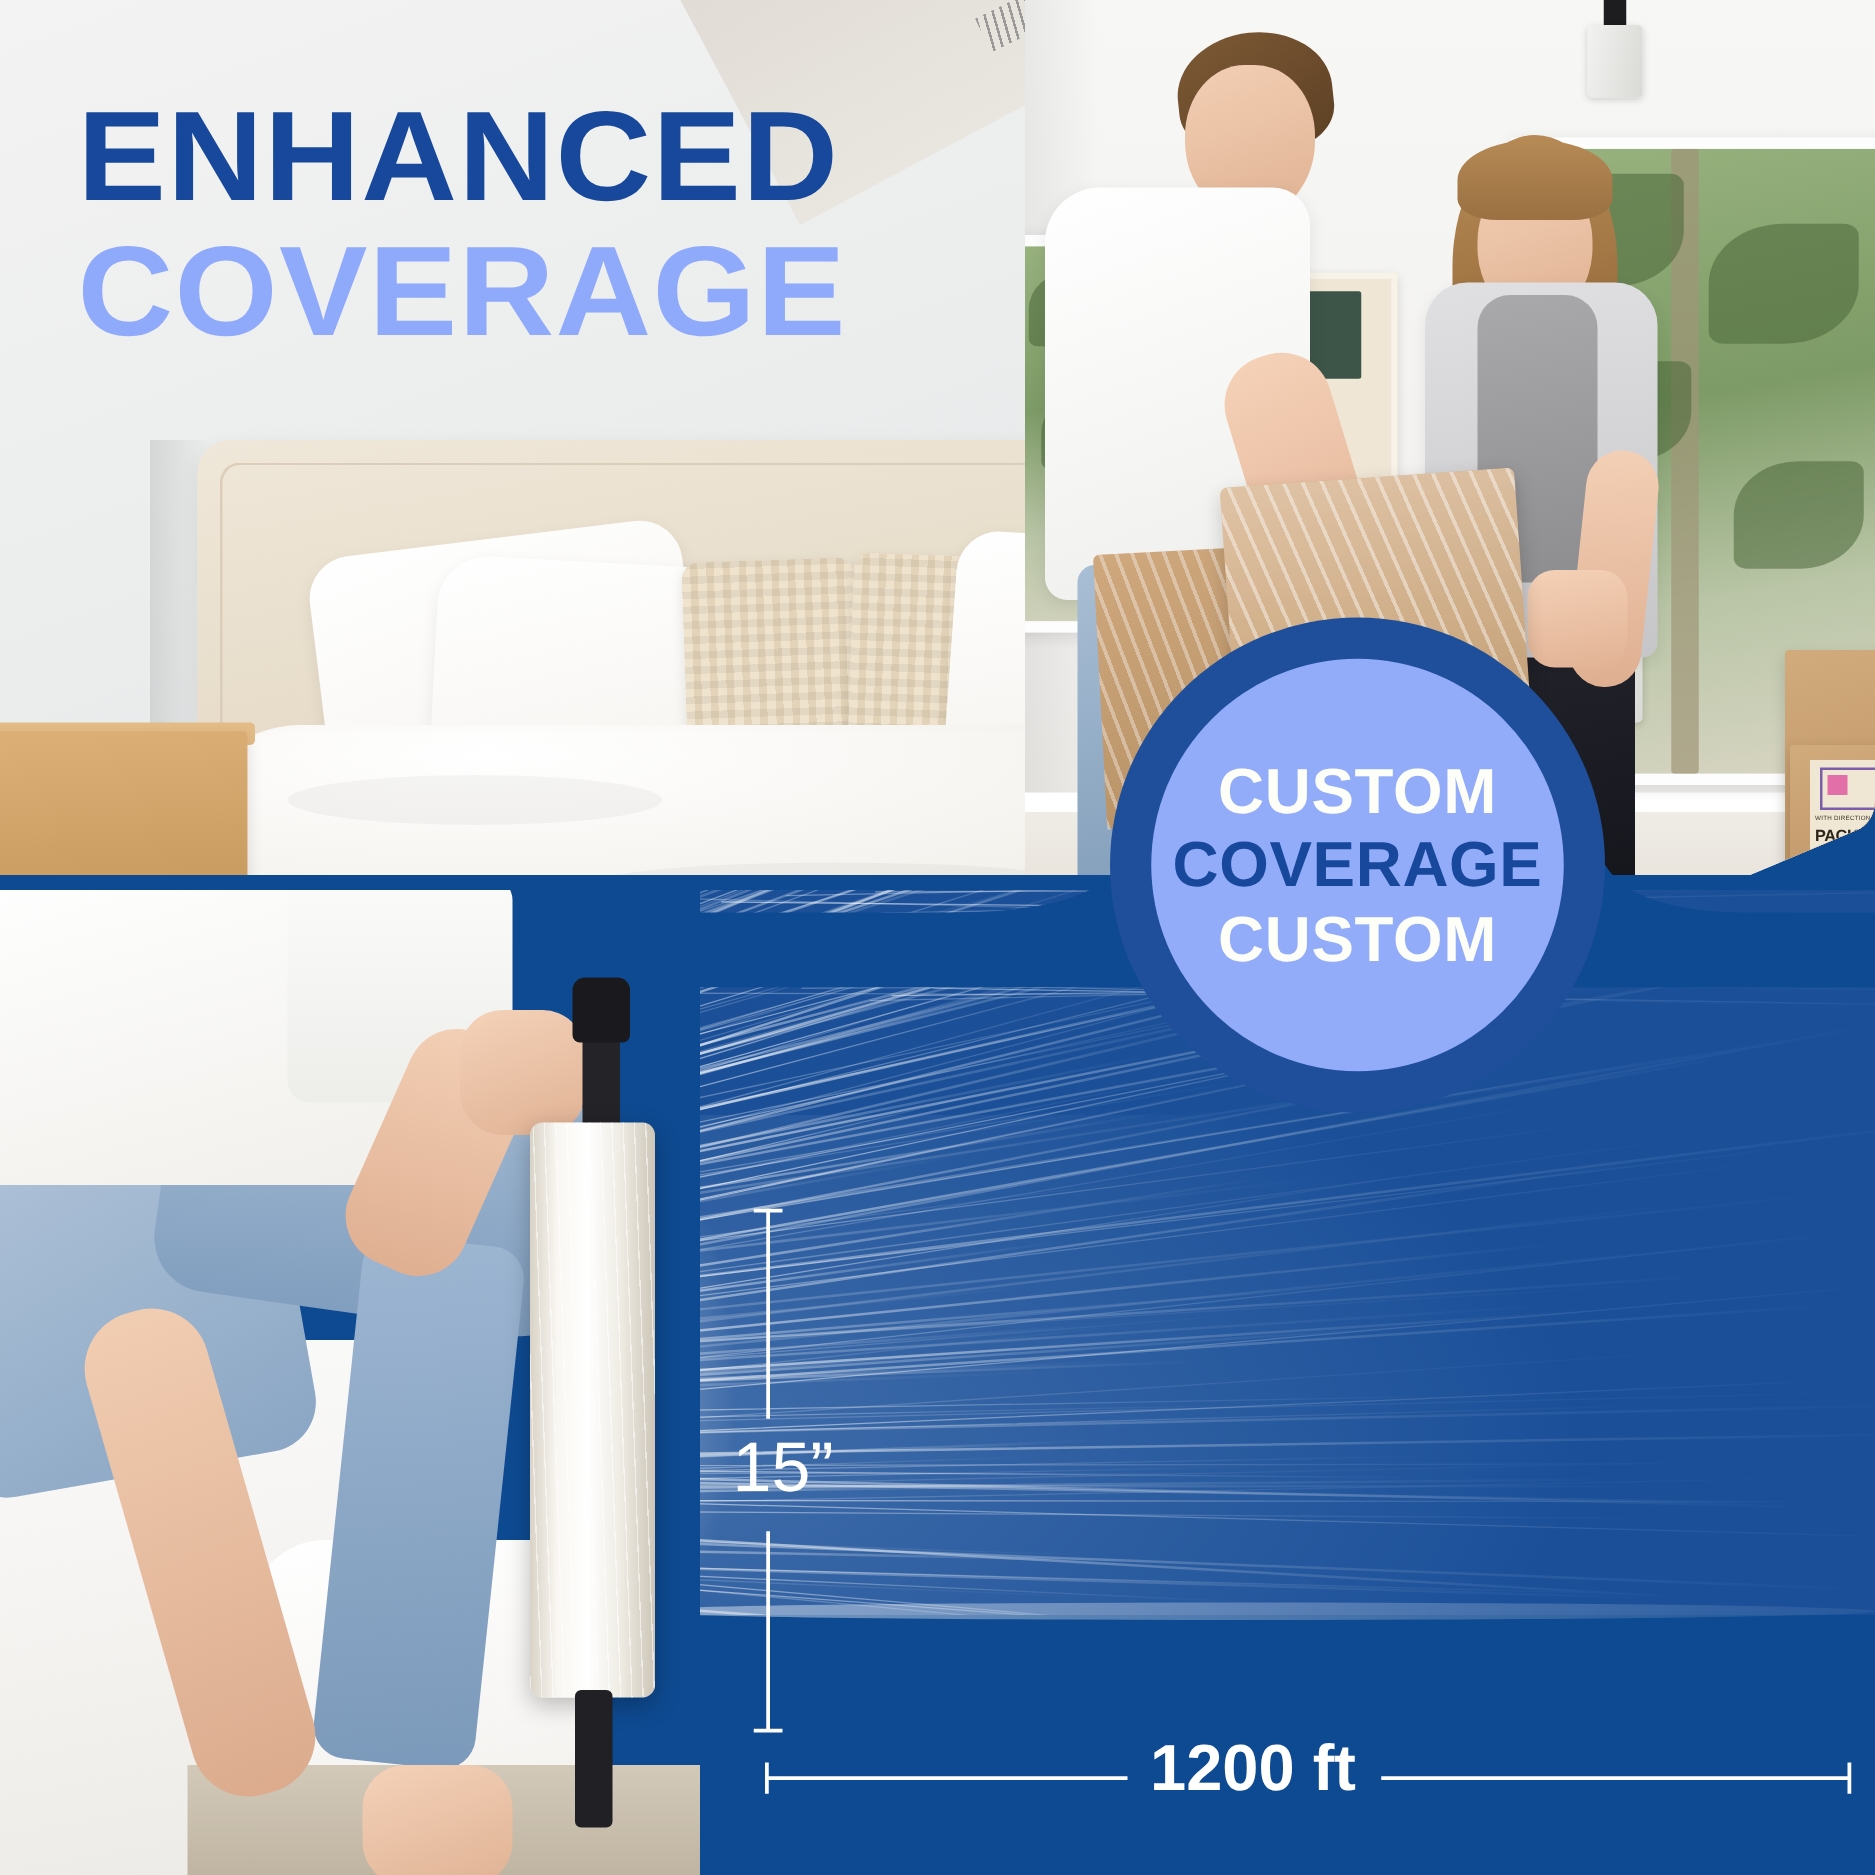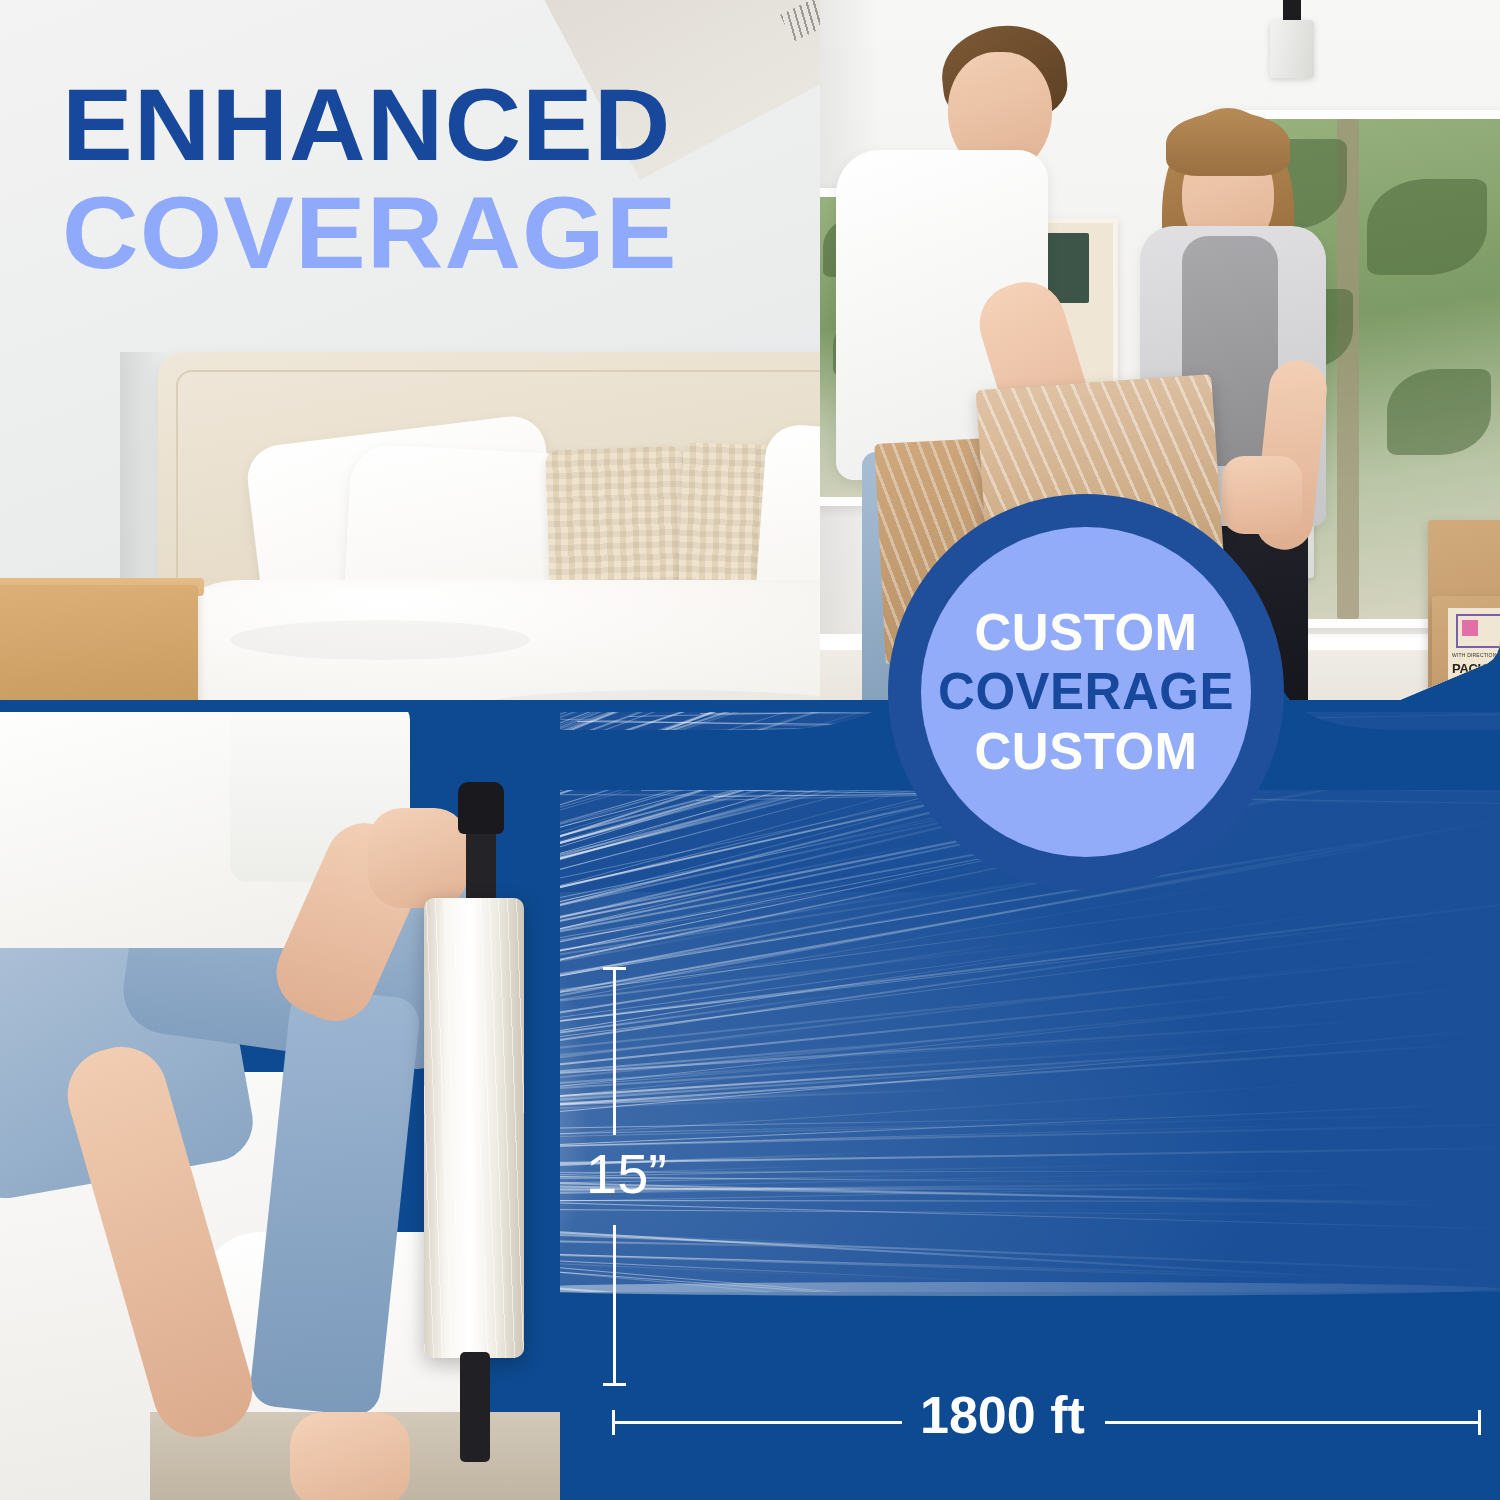--- a/index.html
+++ b/index.html
@@ -542,18 +542,18 @@
 
   <div class="dims">
     <div class="vtick" style="top:967px;"></div>
     <div class="vline" style="top:967px;height:168px;"></div>
     <div class="dim-v-label">15”</div>
     <div class="vline" style="top:1225px;height:160px;"></div>
     <div class="vtick" style="top:1383px;"></div>
 
     <div class="htick" style="left:612px;"></div>
     <div class="hline" style="left:612px;width:290px;"></div>
-    <div class="dim-h-label" style="left:920px;">1800 ft</div>
+    <div class="dim-h-label" style="left:920px;">1200 ft</div>
     <div class="hline" style="left:1105px;width:375px;"></div>
     <div class="htick" style="left:1478px;"></div>
   </div>
 
 </div>
 
 </body></html>

